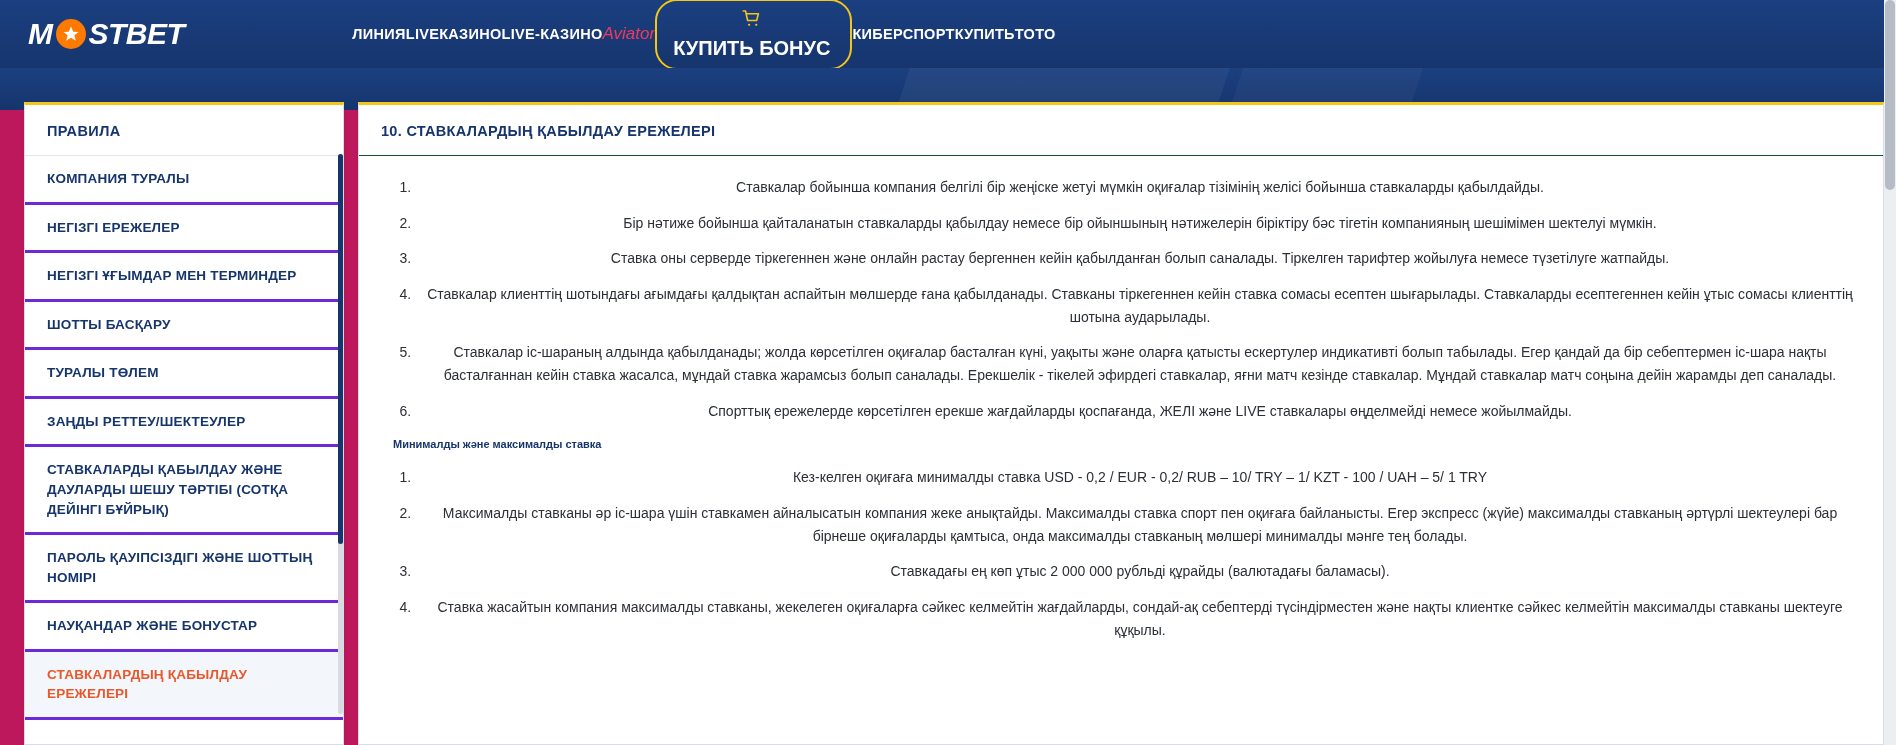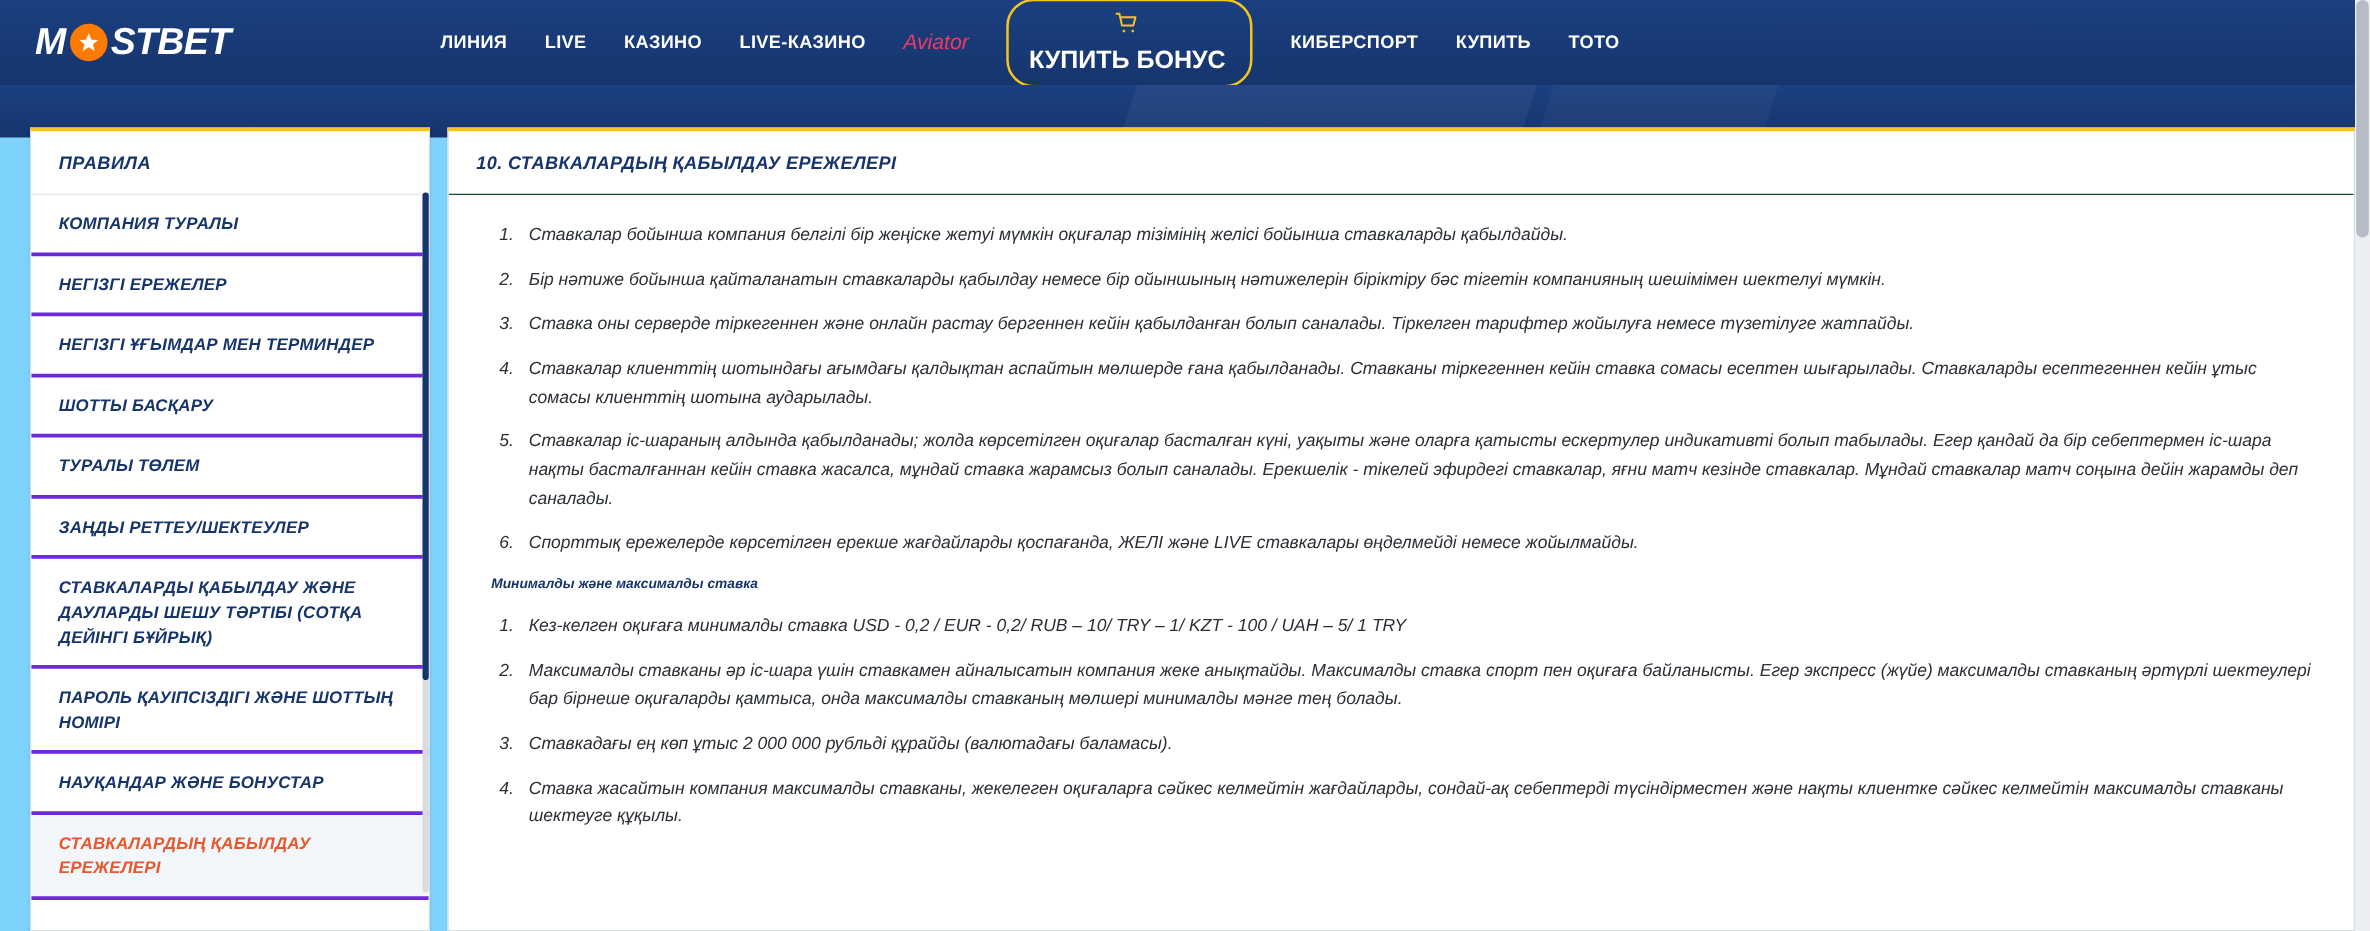--- a/index.html
+++ b/index.html
@@ -43,21 +43,20 @@
     display: inline-flex;
     align-items: center;
     justify-content: center;
     margin: 0 1px;
   }
   .logo-star svg { width: 18px; height: 18px; }
 
   .nav {
     display: flex;
     align-items: center;
-    gap: 30px;
     margin-left: 168px;
   }
   .nav-item {
     color: #ffffff;
     font-size: 14.5px;
     font-weight: bold;
     letter-spacing: 0.3px;
     white-space: nowrap;
     cursor: pointer;
   }
@@ -82,22 +81,21 @@
     cursor: pointer;
     background: transparent;
     flex-direction: column;
   }
   .bonus-btn svg { width: 19px; height: 19px; display: block; }
 
   
   .page {
     position: relative;
     height: 677px;
-    background: #7dd3fc;
-    font-style: italic;
+    background: #be185d;
   }
   .band-inner {
     position: absolute;
     top: 0; left: 0;
     width: 100%;
     height: 42px;
     background: linear-gradient(180deg,#1b3f80 0%, #16356d 100%);
     overflow: hidden;
   }
   .band-deco {
@@ -181,20 +179,21 @@
   }
   .main-body {
     padding: 20px 26px 20px 26px;
     font-size: 14px;
     color: #2b2f36;
     line-height: 1.62;
   }
   ol.rules {
     margin: 0 0 4px 0;
     padding-left: 30px;
+    text-align: center;
   }
   ol.rules li {
     margin-bottom: 13px;
     padding-left: 8px;
   }
   ol.rules li::marker {
     color: #2b2f36;
   }
   .subheading {
     font-weight: bold;

